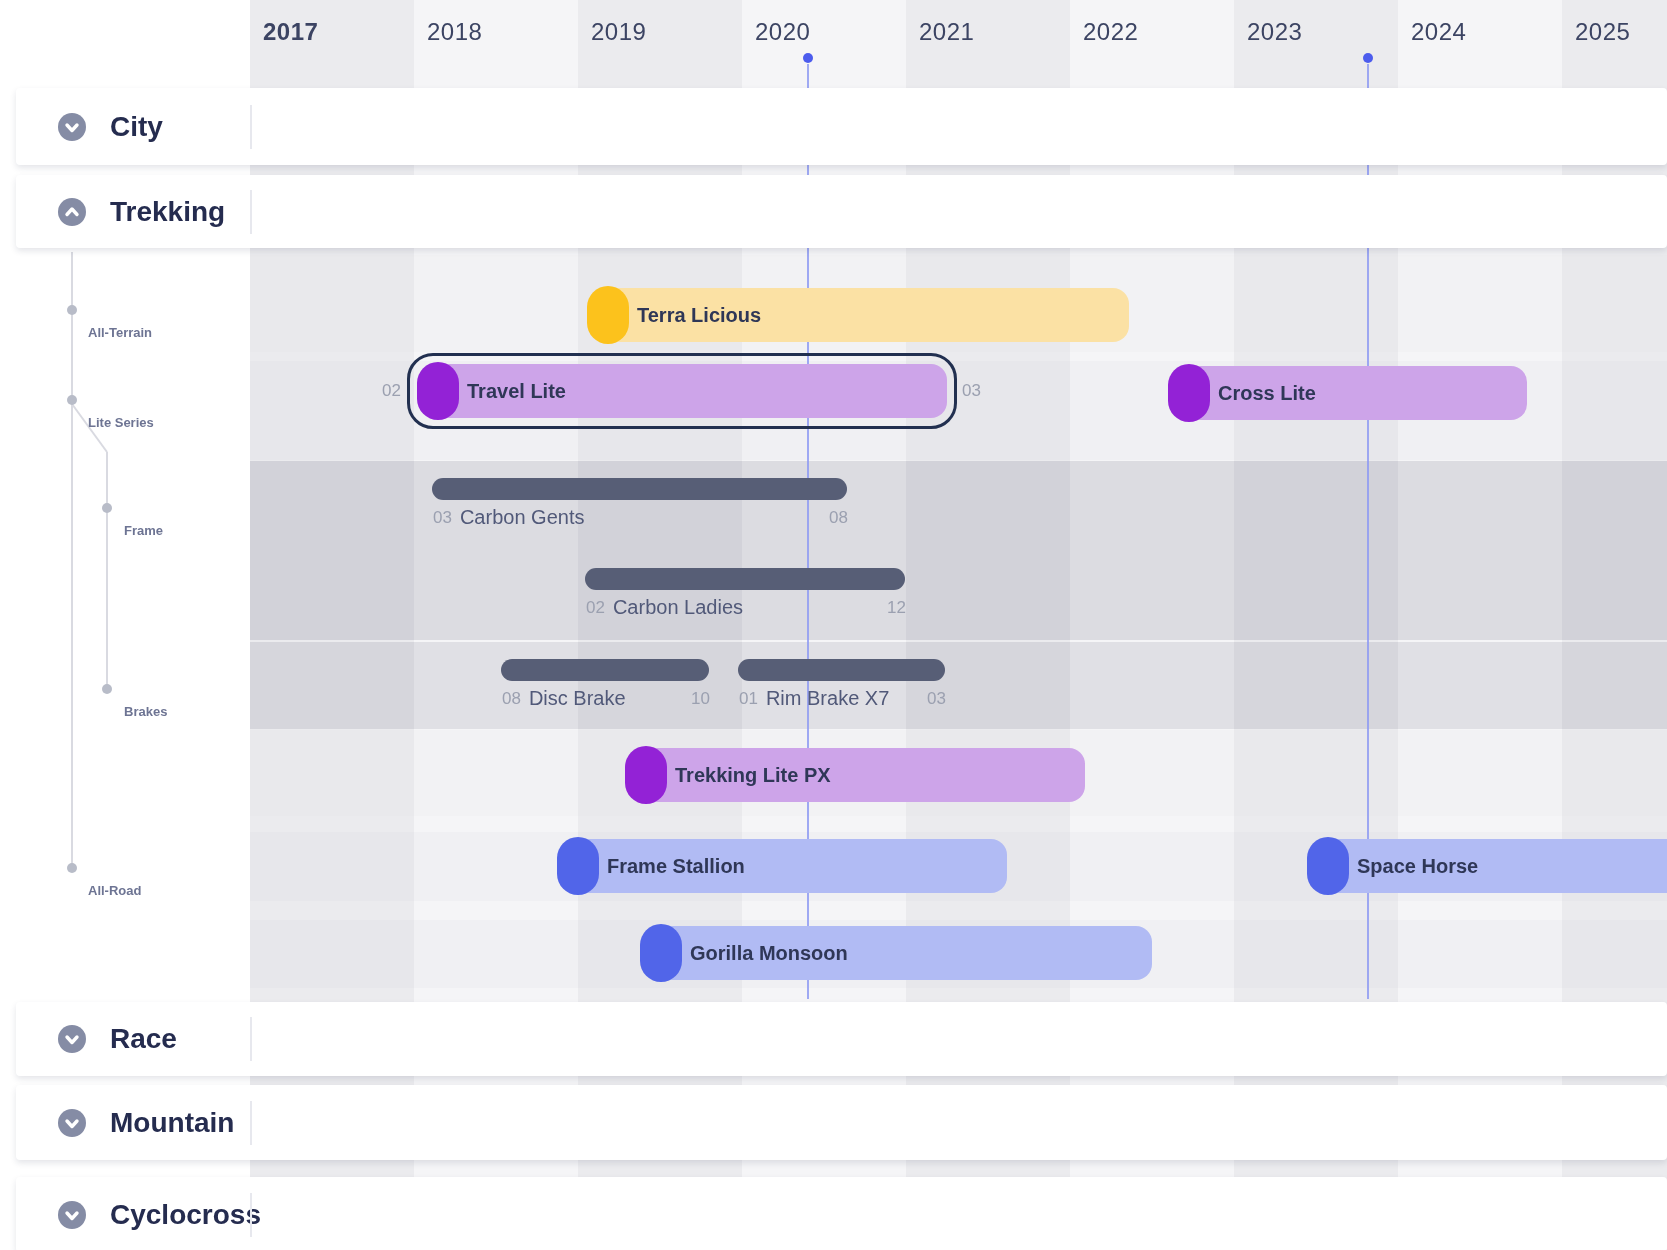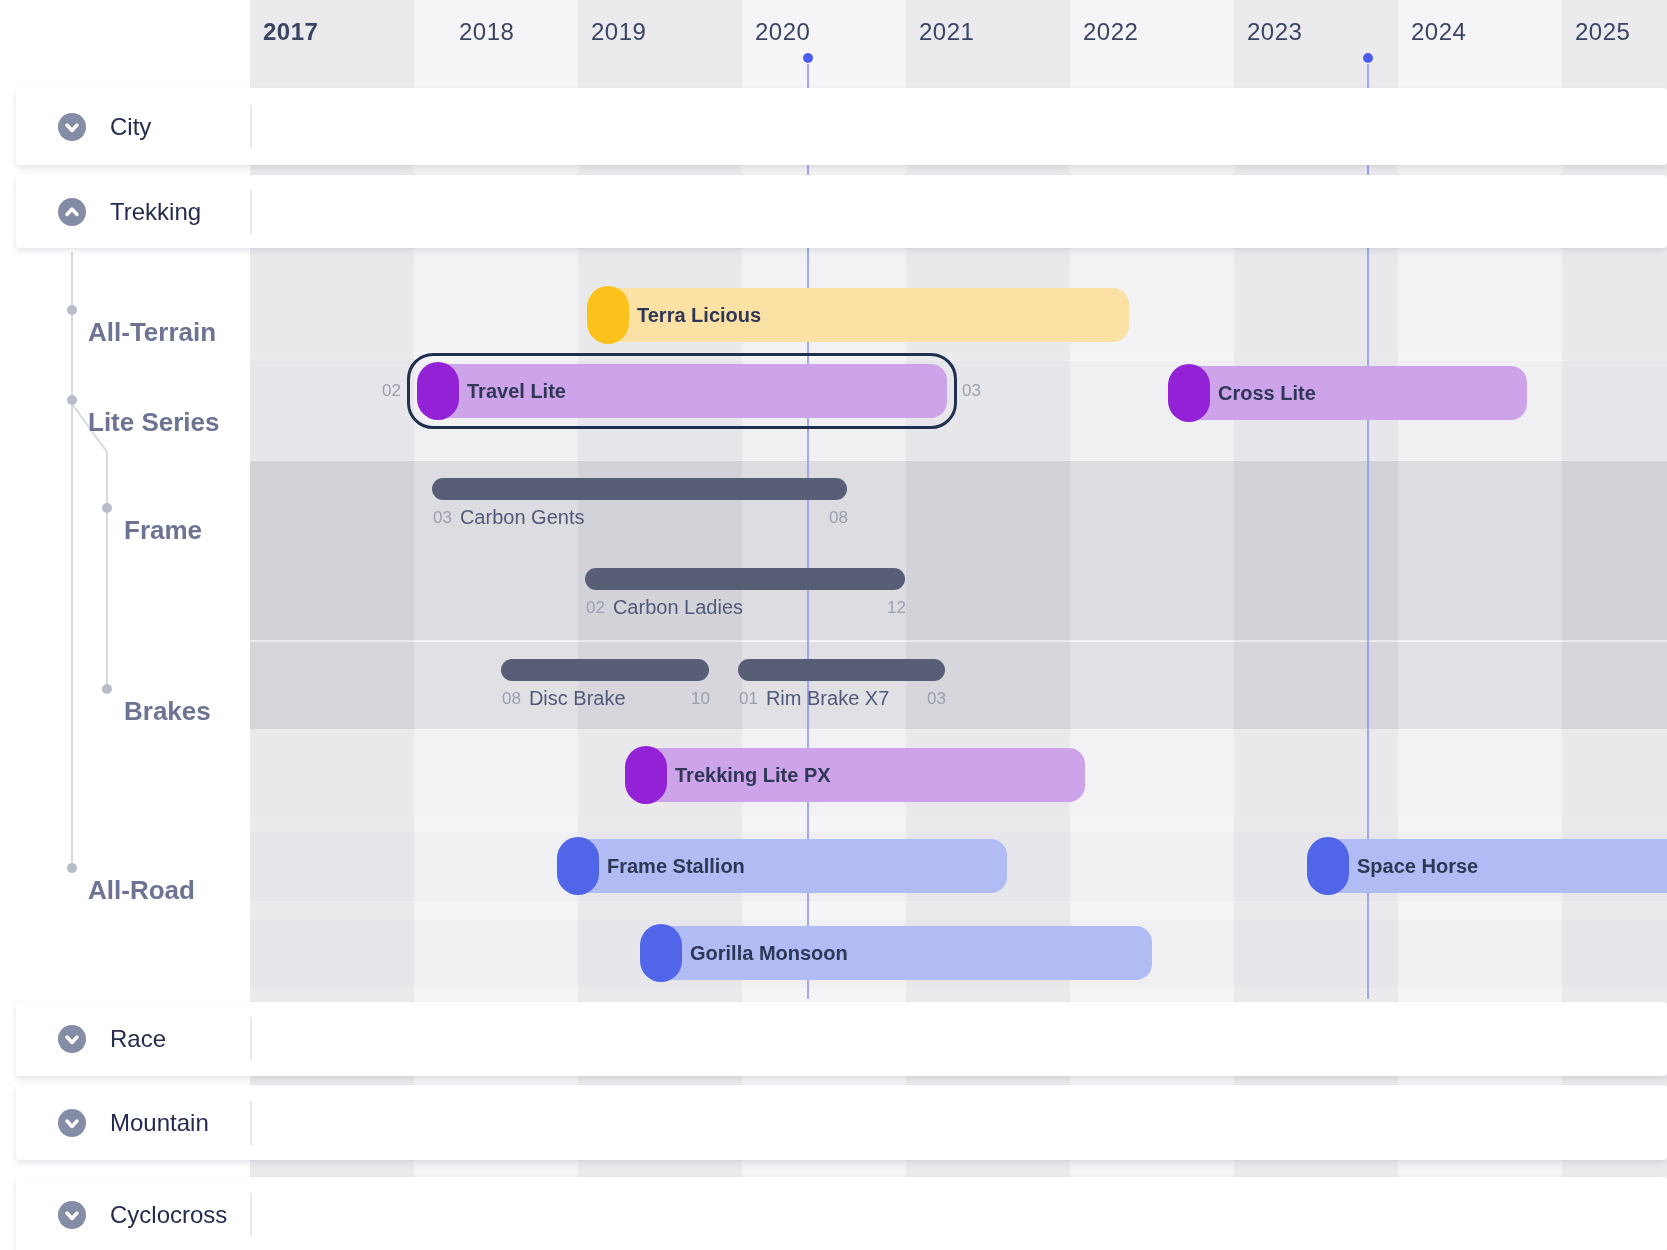--- a/index.html
+++ b/index.html
@@ -14,26 +14,26 @@
   .year-label{position:absolute;top:18px;font-size:24px;color:#3c4463;letter-spacing:.5px;}
 
   
   .marker-line{position:absolute;width:2px;background:#8f9bf2;opacity:.85;}
   .marker-dot{position:absolute;width:10px;height:10px;border-radius:50%;background:#4c5ced;}
 
   
   .card{position:absolute;left:16px;right:0;background:#ffffff;border-radius:4px;
         box-shadow:0 3px 6px rgba(35,42,78,.12);display:flex;align-items:center;z-index:30;}
   .chev{width:28px;height:28px;margin-left:42px;flex:0 0 auto;cursor:pointer;}
-  .glabel{margin-left:24px;font-size:24px;font-weight:400;color:#252c4f;}
+  .glabel{margin-left:24px;font-size:28px;font-weight:700;color:#252c4f;}
   .tick{position:absolute;left:234px;top:50%;transform:translateY(-50%);width:2px;height:44px;background:#e7e8ee;}
 
   
   .child{position:absolute;display:flex;align-items:center;height:28px;z-index:25;}
-  .clabel{font-size:26px;font-weight:600;color:#6d7493;margin-top:44px;}
+  .clabel{font-size:13px;font-weight:600;color:#6d7493;margin-top:44px;}
   #tree-svg{position:absolute;left:0;top:0;z-index:20;}
 
   
   .task{position:absolute;z-index:12;cursor:pointer;}
   .task .body{position:absolute;left:16px;right:0;top:2px;bottom:2px;border-radius:4px 16px 16px 4px;}
   .task .head{position:absolute;left:0;top:0;bottom:0;width:42px;border-radius:21px;}
   .task .blabel{position:absolute;left:50px;top:50%;transform:translateY(-50%);
                 font-size:20px;font-weight:700;color:#2f3757;white-space:nowrap;}
   .slim{position:absolute;border-radius:11px;background:#575e76;z-index:12;cursor:pointer;}
   .slim-labels{position:absolute;display:flex;align-items:center;gap:8px;z-index:12;font-size:20px;white-space:nowrap;}
@@ -119,21 +119,21 @@
       <div class="band-cell" style="left: 578px; top: 920px; width: 164px; height: 68px; background: rgb(231, 231, 235);"></div>
       <div class="band-cell" style="left: 742px; top: 920px; width: 164px; height: 68px; background: rgb(240, 240, 243);"></div>
       <div class="band-cell" style="left: 906px; top: 920px; width: 164px; height: 68px; background: rgb(231, 231, 235);"></div>
       <div class="band-cell" style="left: 1070px; top: 920px; width: 164px; height: 68px; background: rgb(240, 240, 243);"></div>
       <div class="band-cell" style="left: 1234px; top: 920px; width: 164px; height: 68px; background: rgb(231, 231, 235);"></div>
       <div class="band-cell" style="left: 1398px; top: 920px; width: 164px; height: 68px; background: rgb(240, 240, 243);"></div>
       <div class="band-cell" style="left: 1562px; top: 920px; width: 164px; height: 68px; background: rgb(231, 231, 235);"></div>
     </div>
   <div id="year-row">
       <div class="year-label" style="left: 263px; font-weight: bold;">2017</div>
-      <div class="year-label" style="left: 427px; margin-left: 32px;">2018</div>
+      <div class="year-label" style="left: 427px;">2018</div>
       <div class="year-label" style="left: 591px;">2019</div>
       <div class="year-label" style="left: 755px;">2020</div>
       <div class="year-label" style="left: 919px;">2021</div>
       <div class="year-label" style="left: 1083px;">2022</div>
       <div class="year-label" style="left: 1247px;">2023</div>
       <div class="year-label" style="left: 1411px;">2024</div>
       <div class="year-label" style="left: 1575px;">2025</div>
     </div>
   <div id="markers">
       <div class="marker-line" style="left: 807px; top: 64px; height: 935px;"></div>

